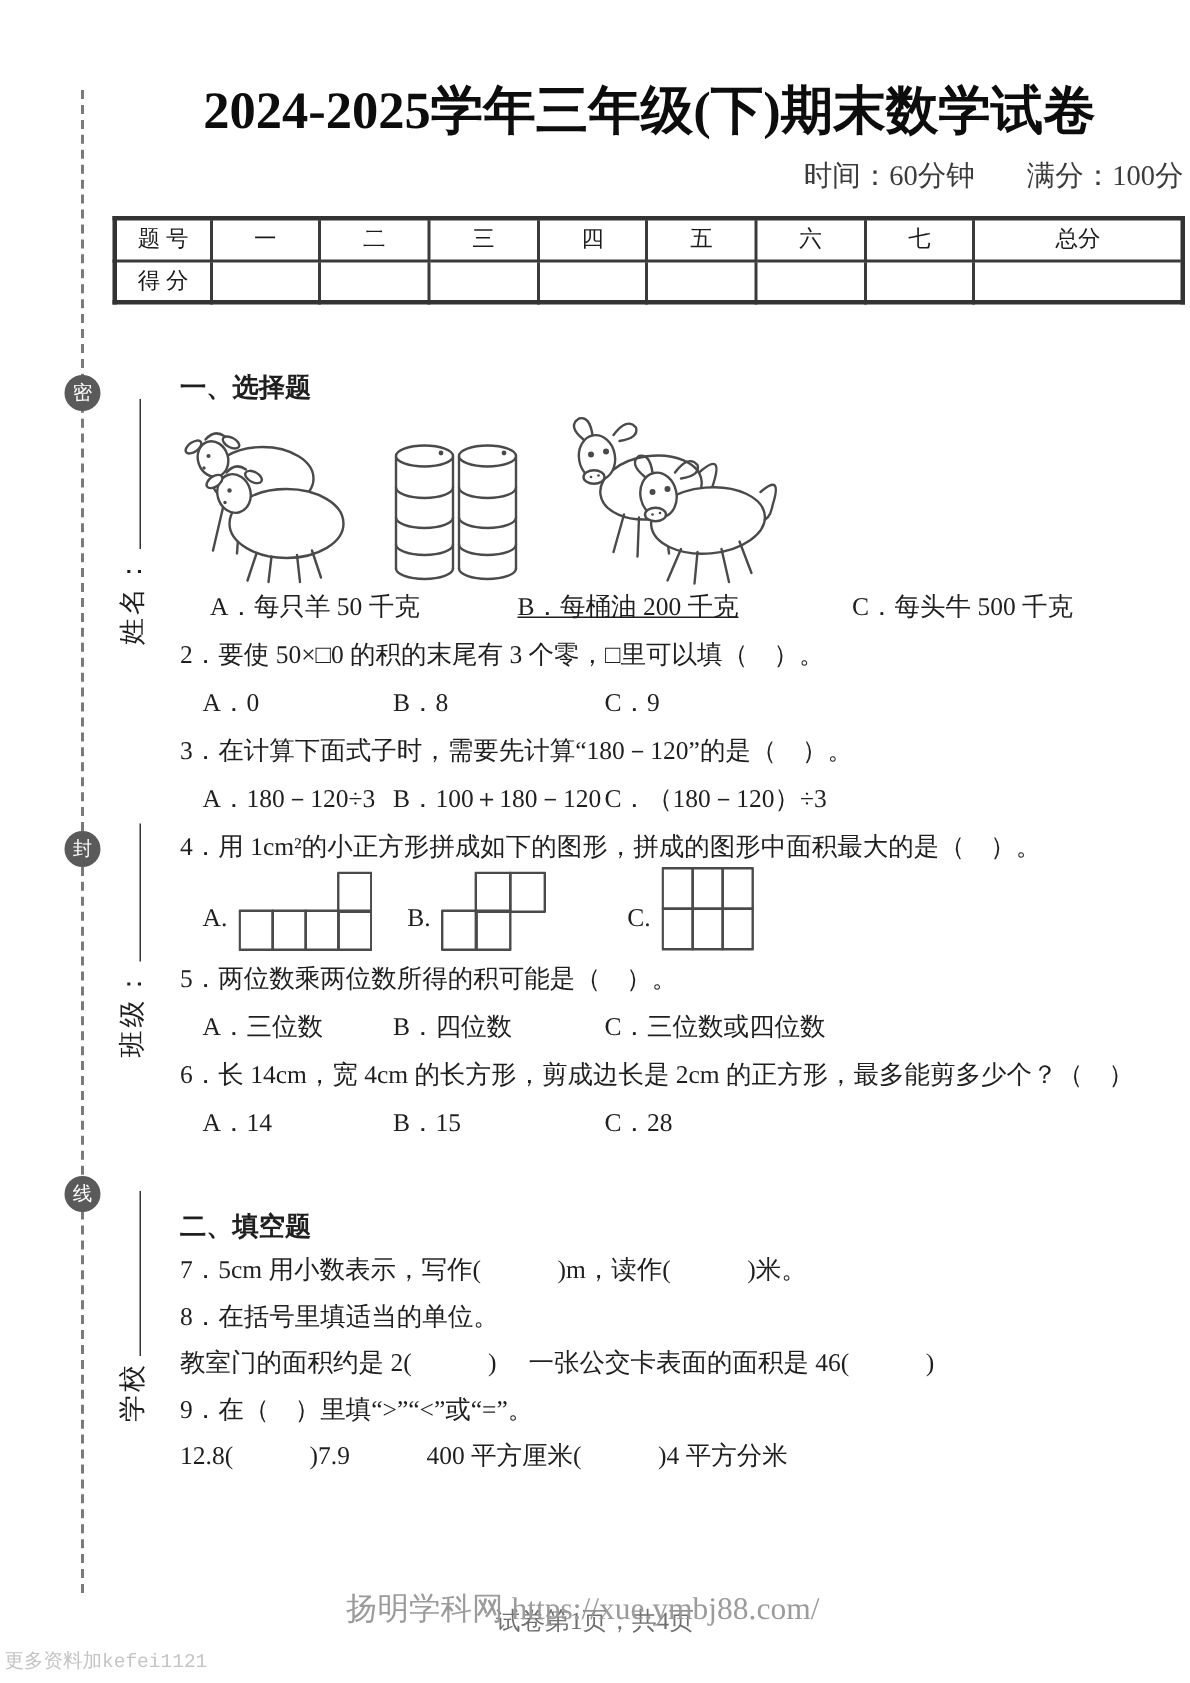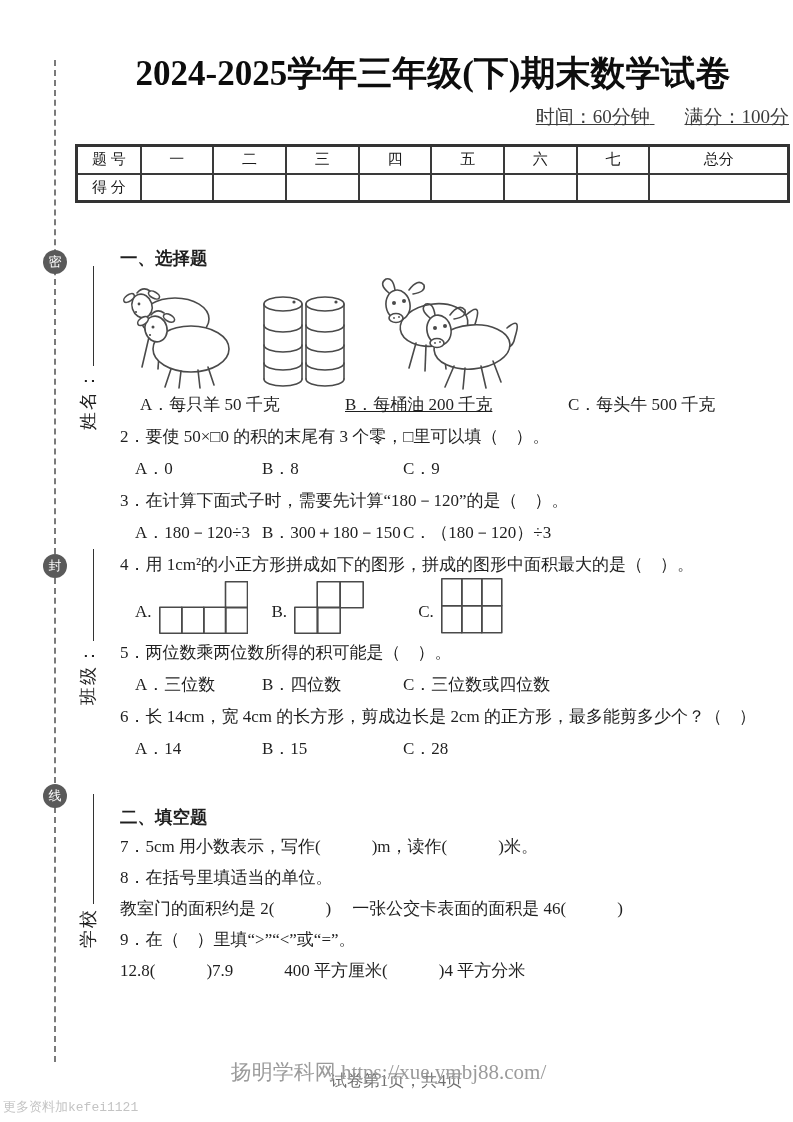--- a/index.html
+++ b/index.html
@@ -35,21 +35,21 @@
   .vblank-class  { width:92px; }
   .vblank-school { width:110px; }
 
   
   .content { position:absolute; left:75px; top:52px; width:716px; }
   .title {
     margin:0; text-align:center;
     font-size:35px; line-height:44px; font-weight:700; color:#0d0d0d;
     font-family:"Liberation Serif","DejaVu Serif",serif;
   }
-  .meta { text-align:right; font-size:19px; color:#3c3c3c; margin:8px 2px 14px 0;text-decoration:underline; }
+  .meta { text-align:right; font-size:19px; color:#3c3c3c; margin:8px 2px 14px 0; }
   .meta-score { margin-left:30px; }
 
   table.score-table { border-collapse:collapse; width:715px; border:3px solid #333; }
   .score-table td {
     border:2px solid #3a3a3a; text-align:center;
     font-size:15px; height:28px; padding:0; color:#1c1c1c;
   }
   .score-table td.first { width:64px; }
 
   .qarea { margin:44px 2px 0 45px; font-size:17px; color:#1f1f1f; }
@@ -253,21 +253,21 @@
       <p class="q">2．要使 50×□0 的积的末尾有 3 个零，□里可以填（　）。</p>
       <div class="opts">
         <span class="o1">A．0</span>
         <span class="o2">B．8</span>
         <span class="o3">C．9</span>
       </div>
 
       <p class="q">3．在计算下面式子时，需要先计算“180－120”的是（　）。</p>
       <div class="opts">
         <span class="o1">A．180－120÷3</span>
-        <span class="o2">B．300＋180－150</span>
+        <span class="o2">B．100＋180－120</span>
         <span class="o3">C．（180－120）÷3</span>
       </div>
 
       <p class="q tight">4．用 1cm²的小正方形拼成如下的图形，拼成的图形中面积最大的是（　）。</p>
       <div class="shape-row">
         <span class="slabel sl-a">A.</span>
         <svg class="lineart" width="89" height="53" viewBox="0 0 89 53">
           <rect x="66.5" y="0.8" width="22" height="26"></rect>
           <rect x="0.8" y="26.2" width="22" height="26"></rect>
             <rect x="22.8" y="26.2" width="22" height="26"></rect>

